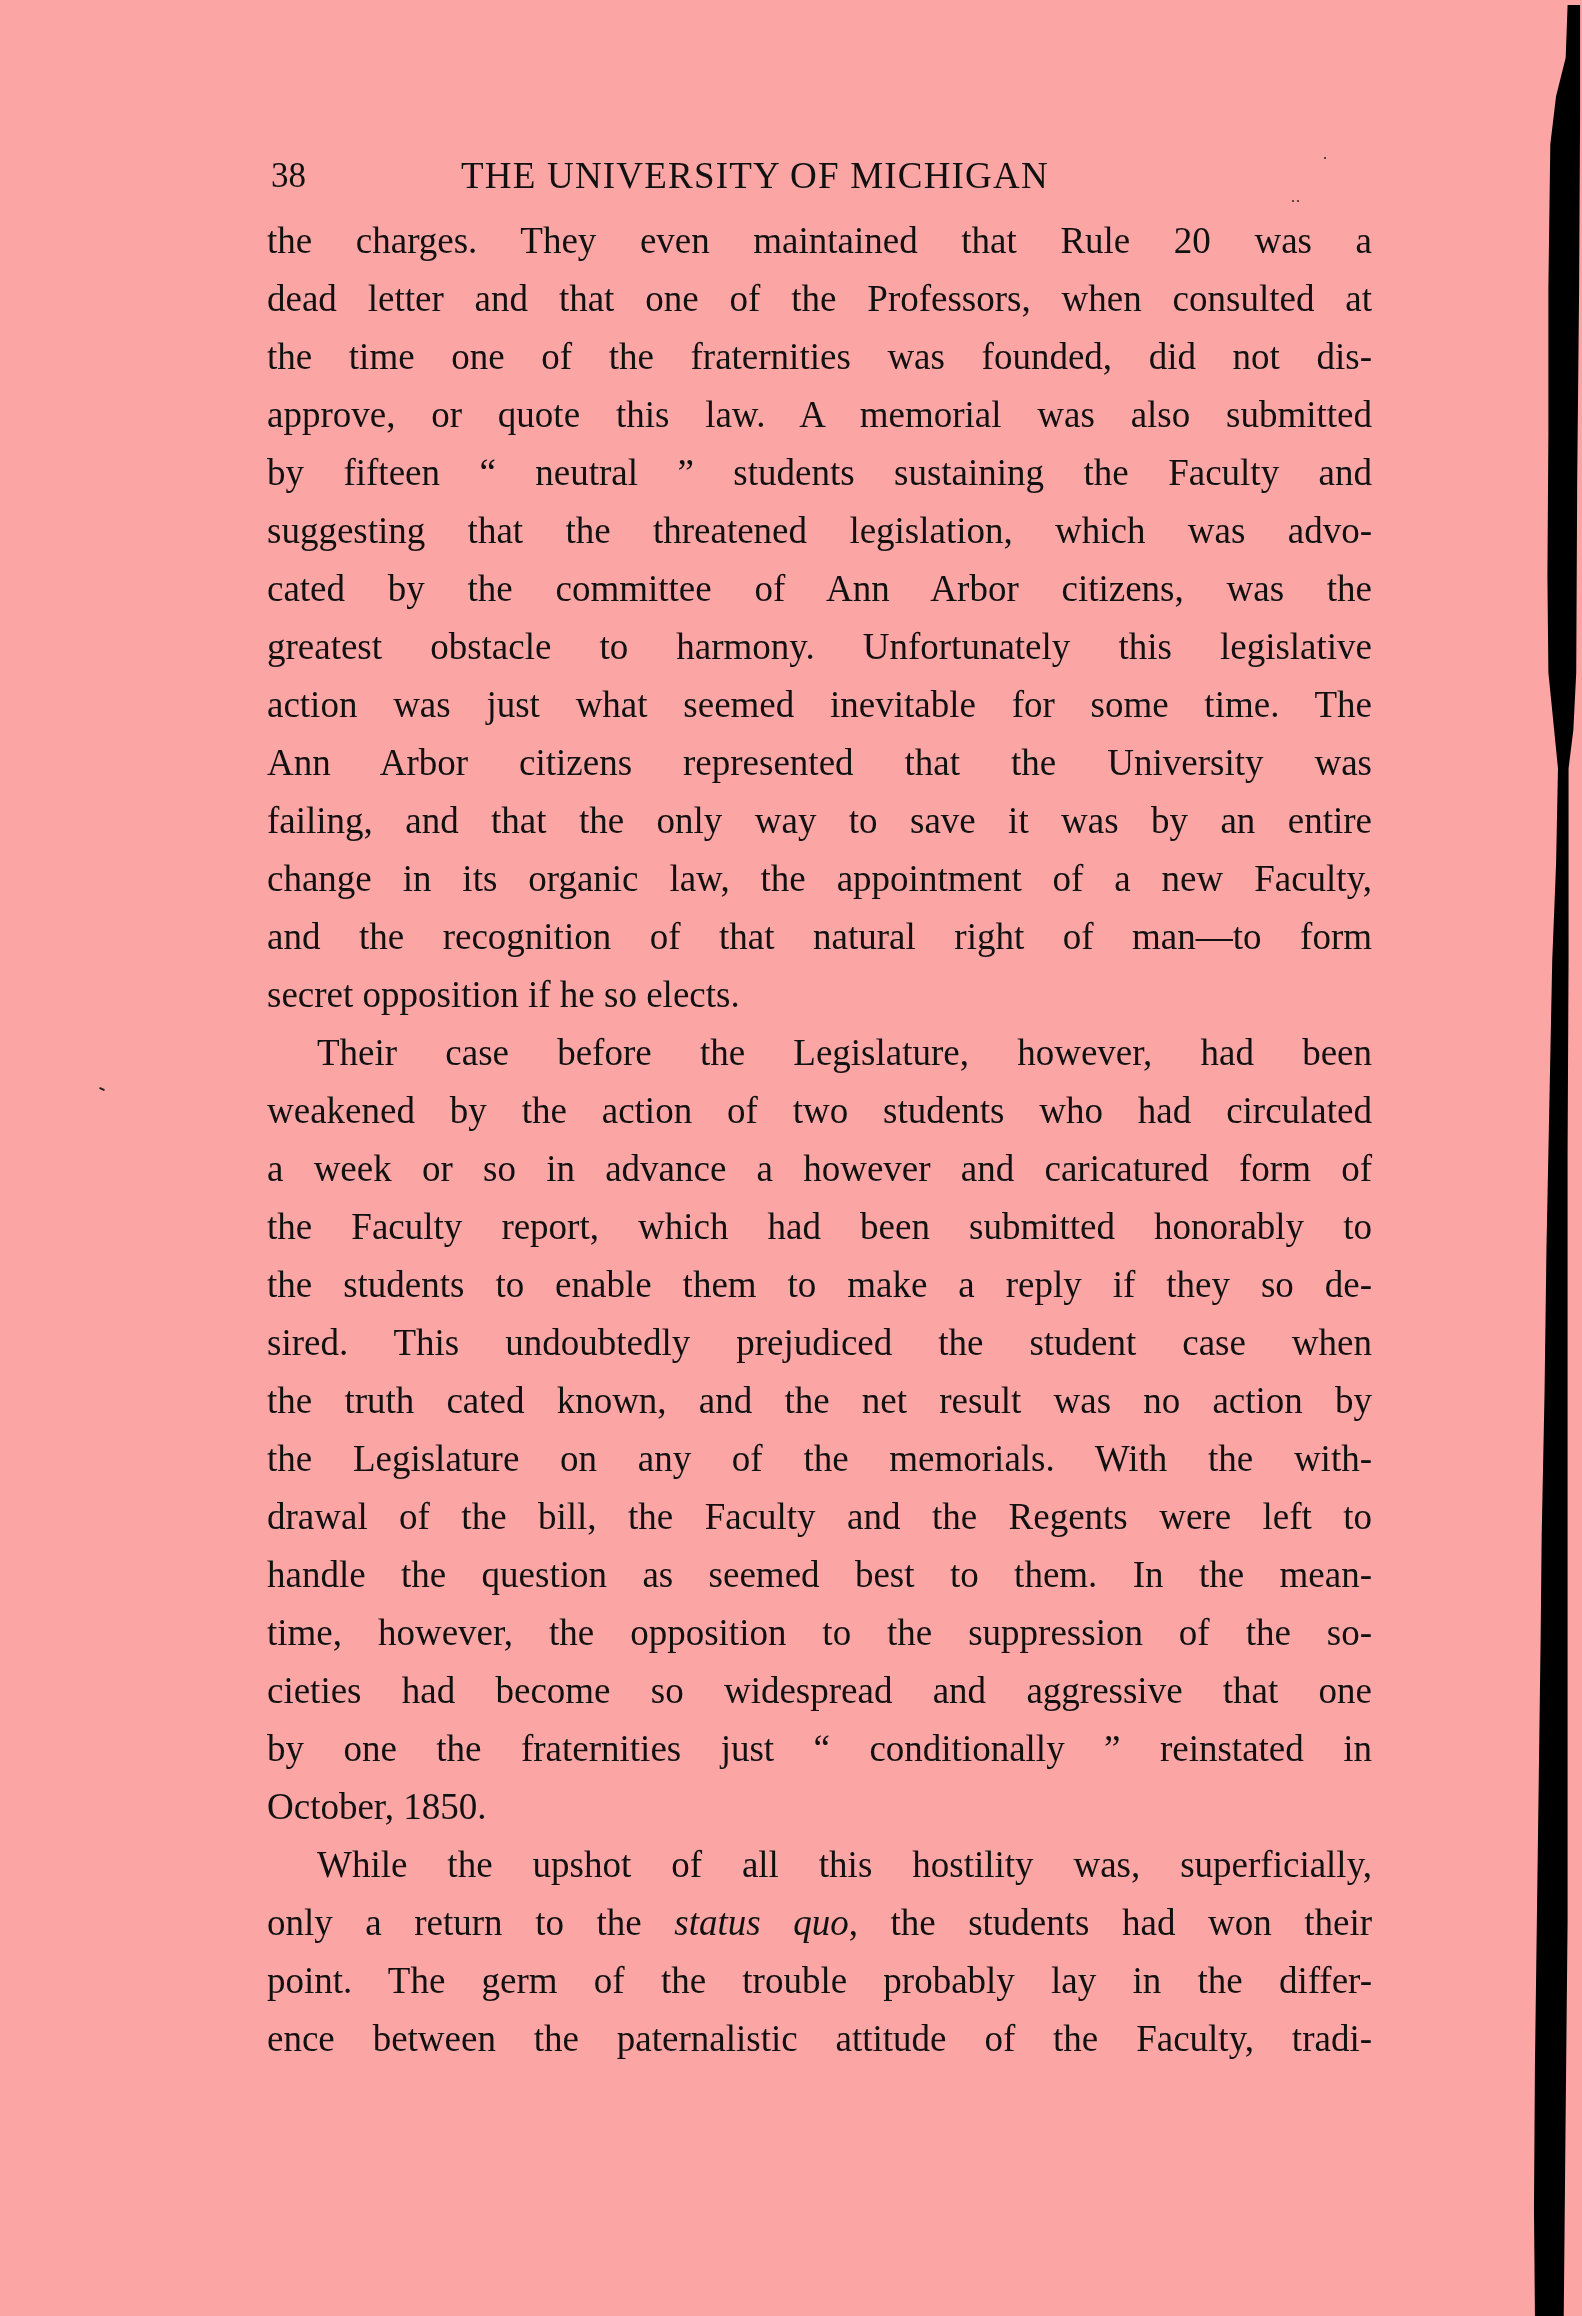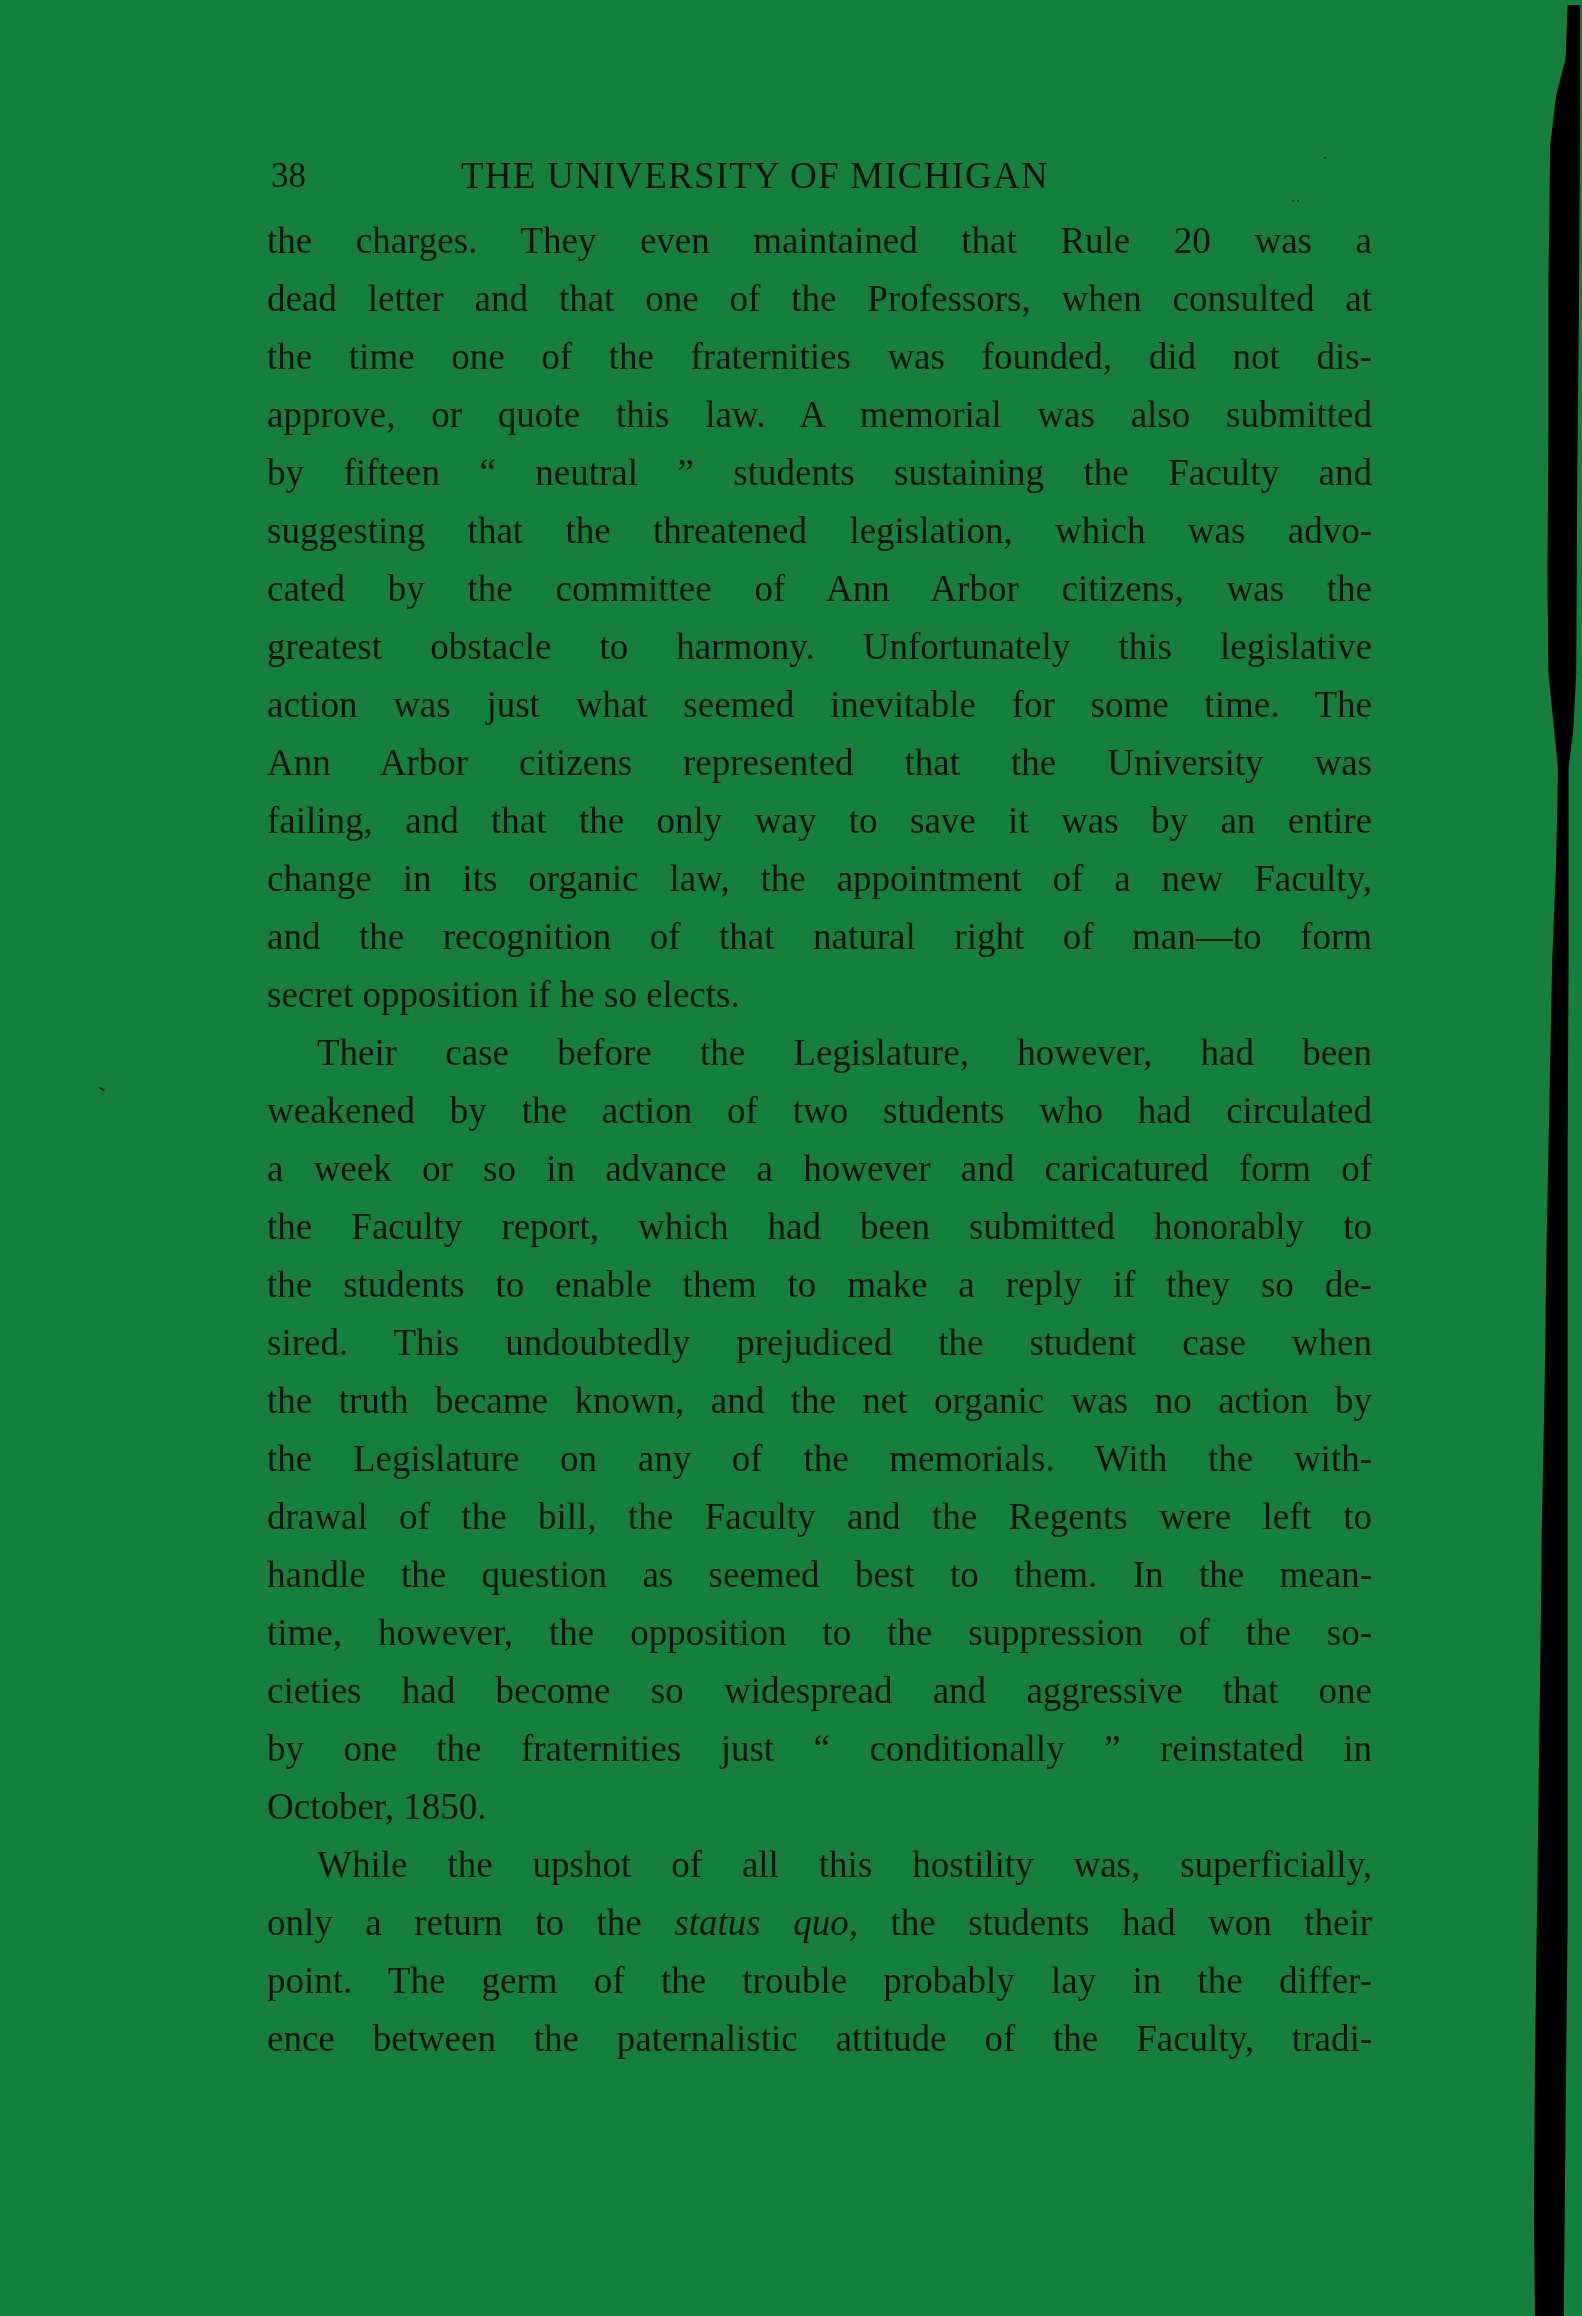--- a/index.html
+++ b/index.html
@@ -12,21 +12,21 @@
       height: 2316px;
       position: relative;
       overflow: hidden;
       font-family: "Liberation Serif", "DejaVu Serif", serif;
       color: #111111;
     }
     .page {
       position: absolute;
       left: 0; top: 0;
       width: 1582px; height: 2316px;
-      background: #15803d;
+      background: #fca5a5;
     }
     .running-head {
       position: absolute;
       left: 271px;
       top: 154px;
       width: 1105px;
       height: 44px;
       font-size: 37px;
       line-height: 44px;
       white-space: nowrap;
@@ -107,21 +107,21 @@
       <span class="line last-short">secret opposition if he so elects.</span>
     </div>
 
     <div>
       <span class="line indent">Their case before the Legislature, however, had been</span>
       <span class="line">weakened by the action of two students who had circulated</span>
       <span class="line">a week or so in advance a however and caricatured form of</span>
       <span class="line">the Faculty report, which had been submitted honorably to</span>
       <span class="line">the students to enable them to make a reply if they so de-</span>
       <span class="line">sired.  This undoubtedly prejudiced the student case when</span>
-      <span class="line">the truth became known, and the net organic was no action by</span>
+      <span class="line">the truth cated known, and the net result was no action by</span>
       <span class="line">the Legislature on any of the memorials.  With the with-</span>
       <span class="line">drawal of the bill, the Faculty and the Regents were left to</span>
       <span class="line">handle the question as seemed best to them.  In the mean-</span>
       <span class="line">time, however, the opposition to the suppression of the so-</span>
       <span class="line">cieties had become so widespread and aggressive that one</span>
       <span class="line">by one the fraternities just “ conditionally ” reinstated in</span>
       <span class="line last-short">October, 1850.</span>
     </div>
 
     <div>

